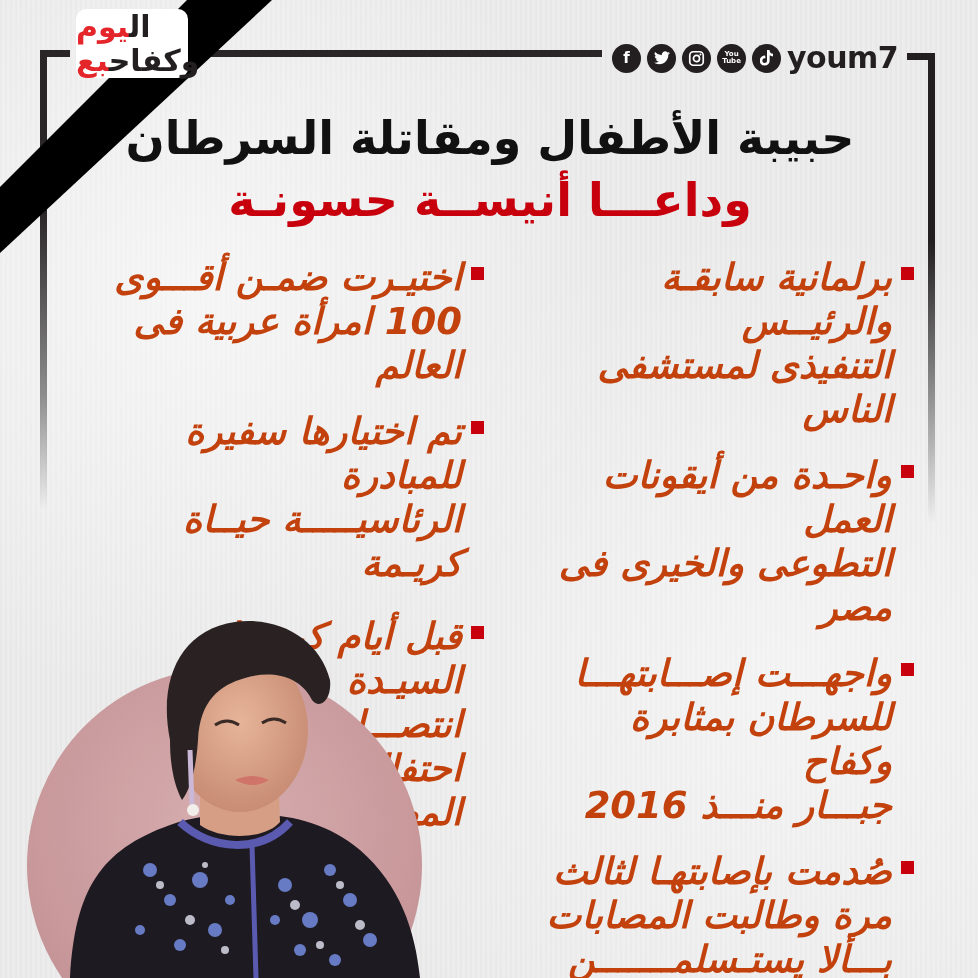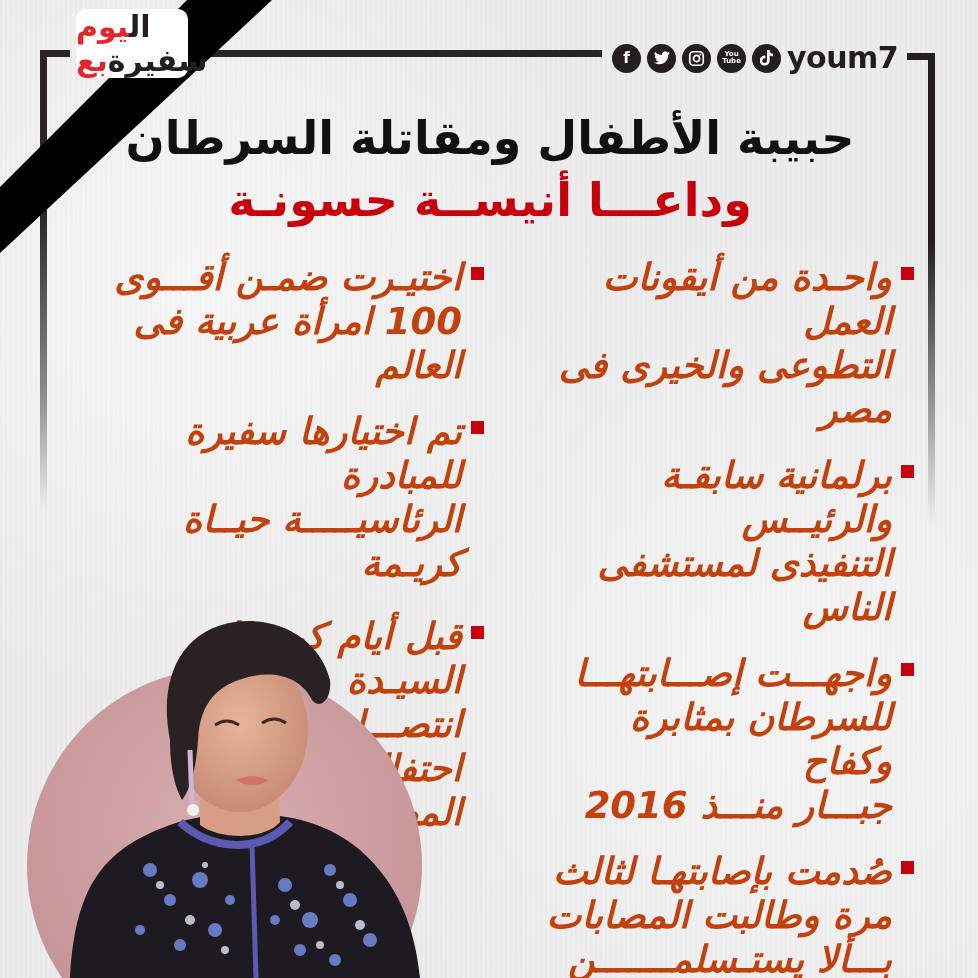--- a/index.html
+++ b/index.html
@@ -95,21 +95,21 @@
 <div class="abs frame-right-cap"></div>
 <div class="abs frame-right"></div>
 
 <div class="abs ribbon"></div>
 
 <div class="abs logo">
   <div class="logo-line">
     <span class="logo-dark">ال</span><span class="logo-red">يوم</span>
   </div>
   <div class="logo-line">
-    <span class="logo-dark">سفيرة</span><span class="logo-red">بع</span>
+    <span class="logo-dark">وكفاح</span><span class="logo-red">بع</span>
   </div>
 </div>
 
 <div class="abs social">
   <div class="social-icon">
     <span>f</span>
   </div>
   <div class="social-icon">
     <svg width="16" height="14" viewBox="0 0 24 20">
         <path fill="#fff" d="M24 2.4a9.8 9.8 0 0 1-2.8.8A4.9 4.9 0 0 0 23.3.5a9.9 9.9 0 0 1-3.1 1.2A4.9 4.9 0 0 0 11.8 6 14 14 0 0 1 1.7.9a4.9 4.9 0 0 0 1.5 6.6 4.9 4.9 0 0 1-2.2-.6 4.9 4.9 0 0 0 3.9 4.8 4.9 4.9 0 0 1-2.2.1 4.9 4.9 0 0 0 4.6 3.4A9.9 9.9 0 0 1 0 17.2 14 14 0 0 0 7.5 19.4c9.1 0 14-7.5 14-14v-.6A10 10 0 0 0 24 2.4z"></path>
@@ -135,27 +135,27 @@
   </div>
   <span class="brand-text">youm7</span>
 </div>
 
 <div class="abs title-main">حبيبة الأطفال ومقاتلة السرطان</div>
 <div class="abs title-sub" style="color:#c8000d;">وداعـــا أنيســة حسونـة</div>
 
 <div class="abs col col-right">
   <div class="item">
     <span class="bullet" style="background:#c8000d;"></span>
+    <div class="item-text">برلمانية سابقـة والرئيــس
+التنفيذى لمستشفى الناس</div>
+  </div>
+  <div class="item">
+    <span class="bullet" style="background:#c8000d;"></span>
     <div class="item-text">واحـدة من أيقونات العمل
 التطوعى والخيرى فى مصر</div>
-  </div>
-  <div class="item">
-    <span class="bullet" style="background:#c8000d;"></span>
-    <div class="item-text">برلمانية سابقـة والرئيــس
-التنفيذى لمستشفى الناس</div>
   </div>
   <div class="item">
     <span class="bullet" style="background:#c8000d;"></span>
     <div class="item-text">واجهـــت إصـــابتهـــا
 للسرطان بمثابرة وكفاح
 جبـــار منـــذ 2016</div>
   </div>
   <div class="item">
     <span class="bullet" style="background:#c8000d;"></span>
     <div class="item-text">صُدمت بإصابتهـا لثالث

